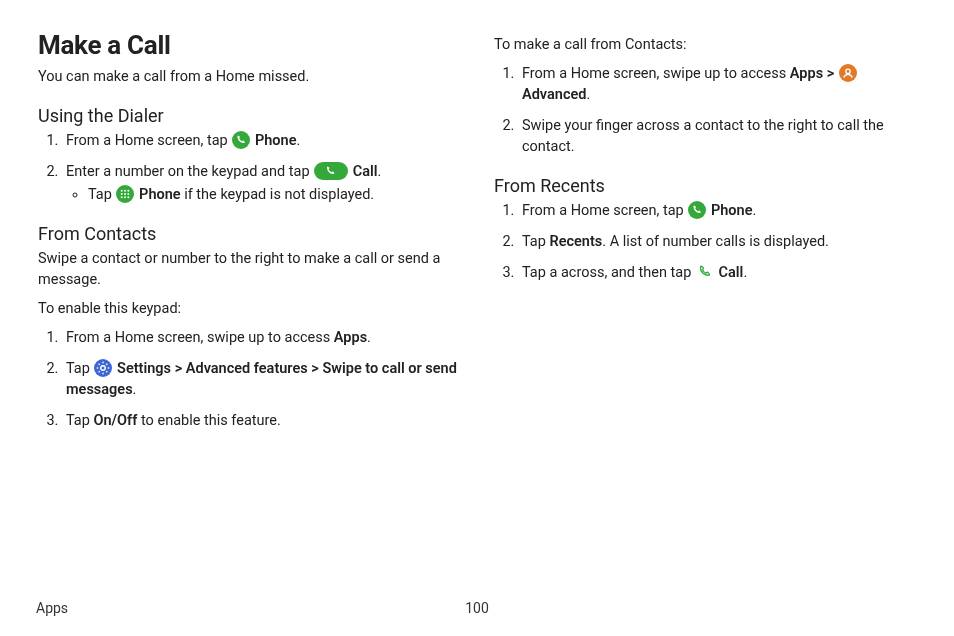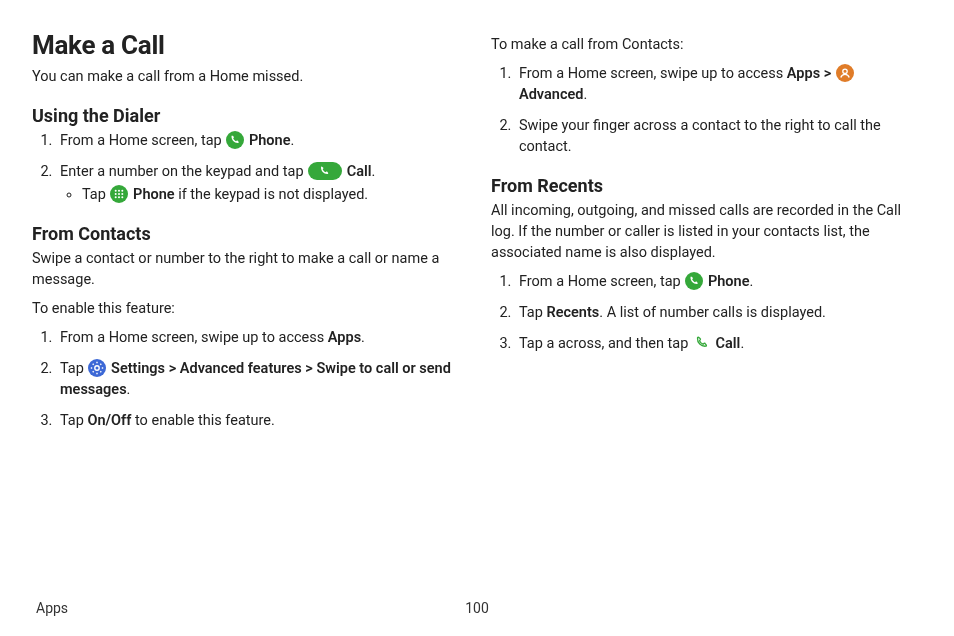--- a/index.html
+++ b/index.html
@@ -12,31 +12,32 @@
   .page {
     box-sizing: border-box;
     width: 954px;
     height: 636px;
     padding: 30px 32px 16px 32px;
     position: relative;
   }
   .cols {
     display: flex;
     gap: 28px;
+    margin-left: 6px;
   }
   .col { flex: 1 1 0; }
   h1 {
     font-size: 26px;
     font-weight: 700;
     margin: 0 0 6px 0;
     letter-spacing: -0.3px;
   }
   h2 {
     font-size: 18px;
-    font-weight: 700;
+    font-weight: 400;
     margin: 18px 0 4px 0;
   }
   p, li {
     font-size: 14.5px;
     line-height: 1.45;
   }
   p { margin: 4px 0 8px 0; }
   ol {
     margin: 4px 0 4px 0;
     padding-left: 24px;
@@ -124,22 +125,22 @@
                     </g>
                   </svg>
               </span>
               <b> Phone</b><span> if the keypad is not displayed.</span>
             </li>
           </ul>
         </li>
       </ol>
 
       <h2>From Contacts</h2>
-      <p>Swipe a contact or number to the right to make a call or name a message.</p>
-      <p>To enable this feature:</p>
+      <p>Swipe a contact or number to the right to make a call or send a message.</p>
+      <p>To enable this keypad:</p>
       <ol>
         <li>
           <span>From a Home screen, swipe up to access </span><b>Apps</b><span>.</span>
         </li>
         <li>
           <span>Tap </span>
           <span class="icon">
             <svg width="18" height="18" viewBox="0 0 18 18">
                 <circle cx="9" cy="9" r="9" fill="#3c68d6"></circle>
                 <g fill="none" stroke="#fff" stroke-width="1.4">
@@ -171,21 +172,20 @@
               </svg>
           </span>
           <b> Advanced</b><span>.</span>
         </li>
         <li>
           <span>Swipe your finger across a contact to the right to call the contact.</span>
         </li>
       </ol>
 
       <h2>From Recents</h2>
-      <p>All incoming, outgoing, and missed calls are recorded in the Call log. If the number or caller is listed in your contacts list, the associated name is also displayed.</p>
       <ol>
         <li>
           <span>From a Home screen, tap </span>
           <span class="icon">
             <svg width="18" height="18" viewBox="0 0 18 18">
                 <circle cx="9" cy="9" r="9" fill="#35a83a"></circle>
                 <path d="M5.5 5.2c0-.5.5-.7.9-.5l1.2.9c.3.2.4.6.2.9l-.6.9c.6 1.2 1.6 2.2 2.8 2.8l.9-.6c.3-.2.7-.1.9.2l.9 1.2c.2.4 0 .9-.5.9-3.7.3-6.9-2.9-6.7-6.7z" fill="#fff"></path>
               </svg>
           </span>
           <b> Phone</b><span>.</span>

